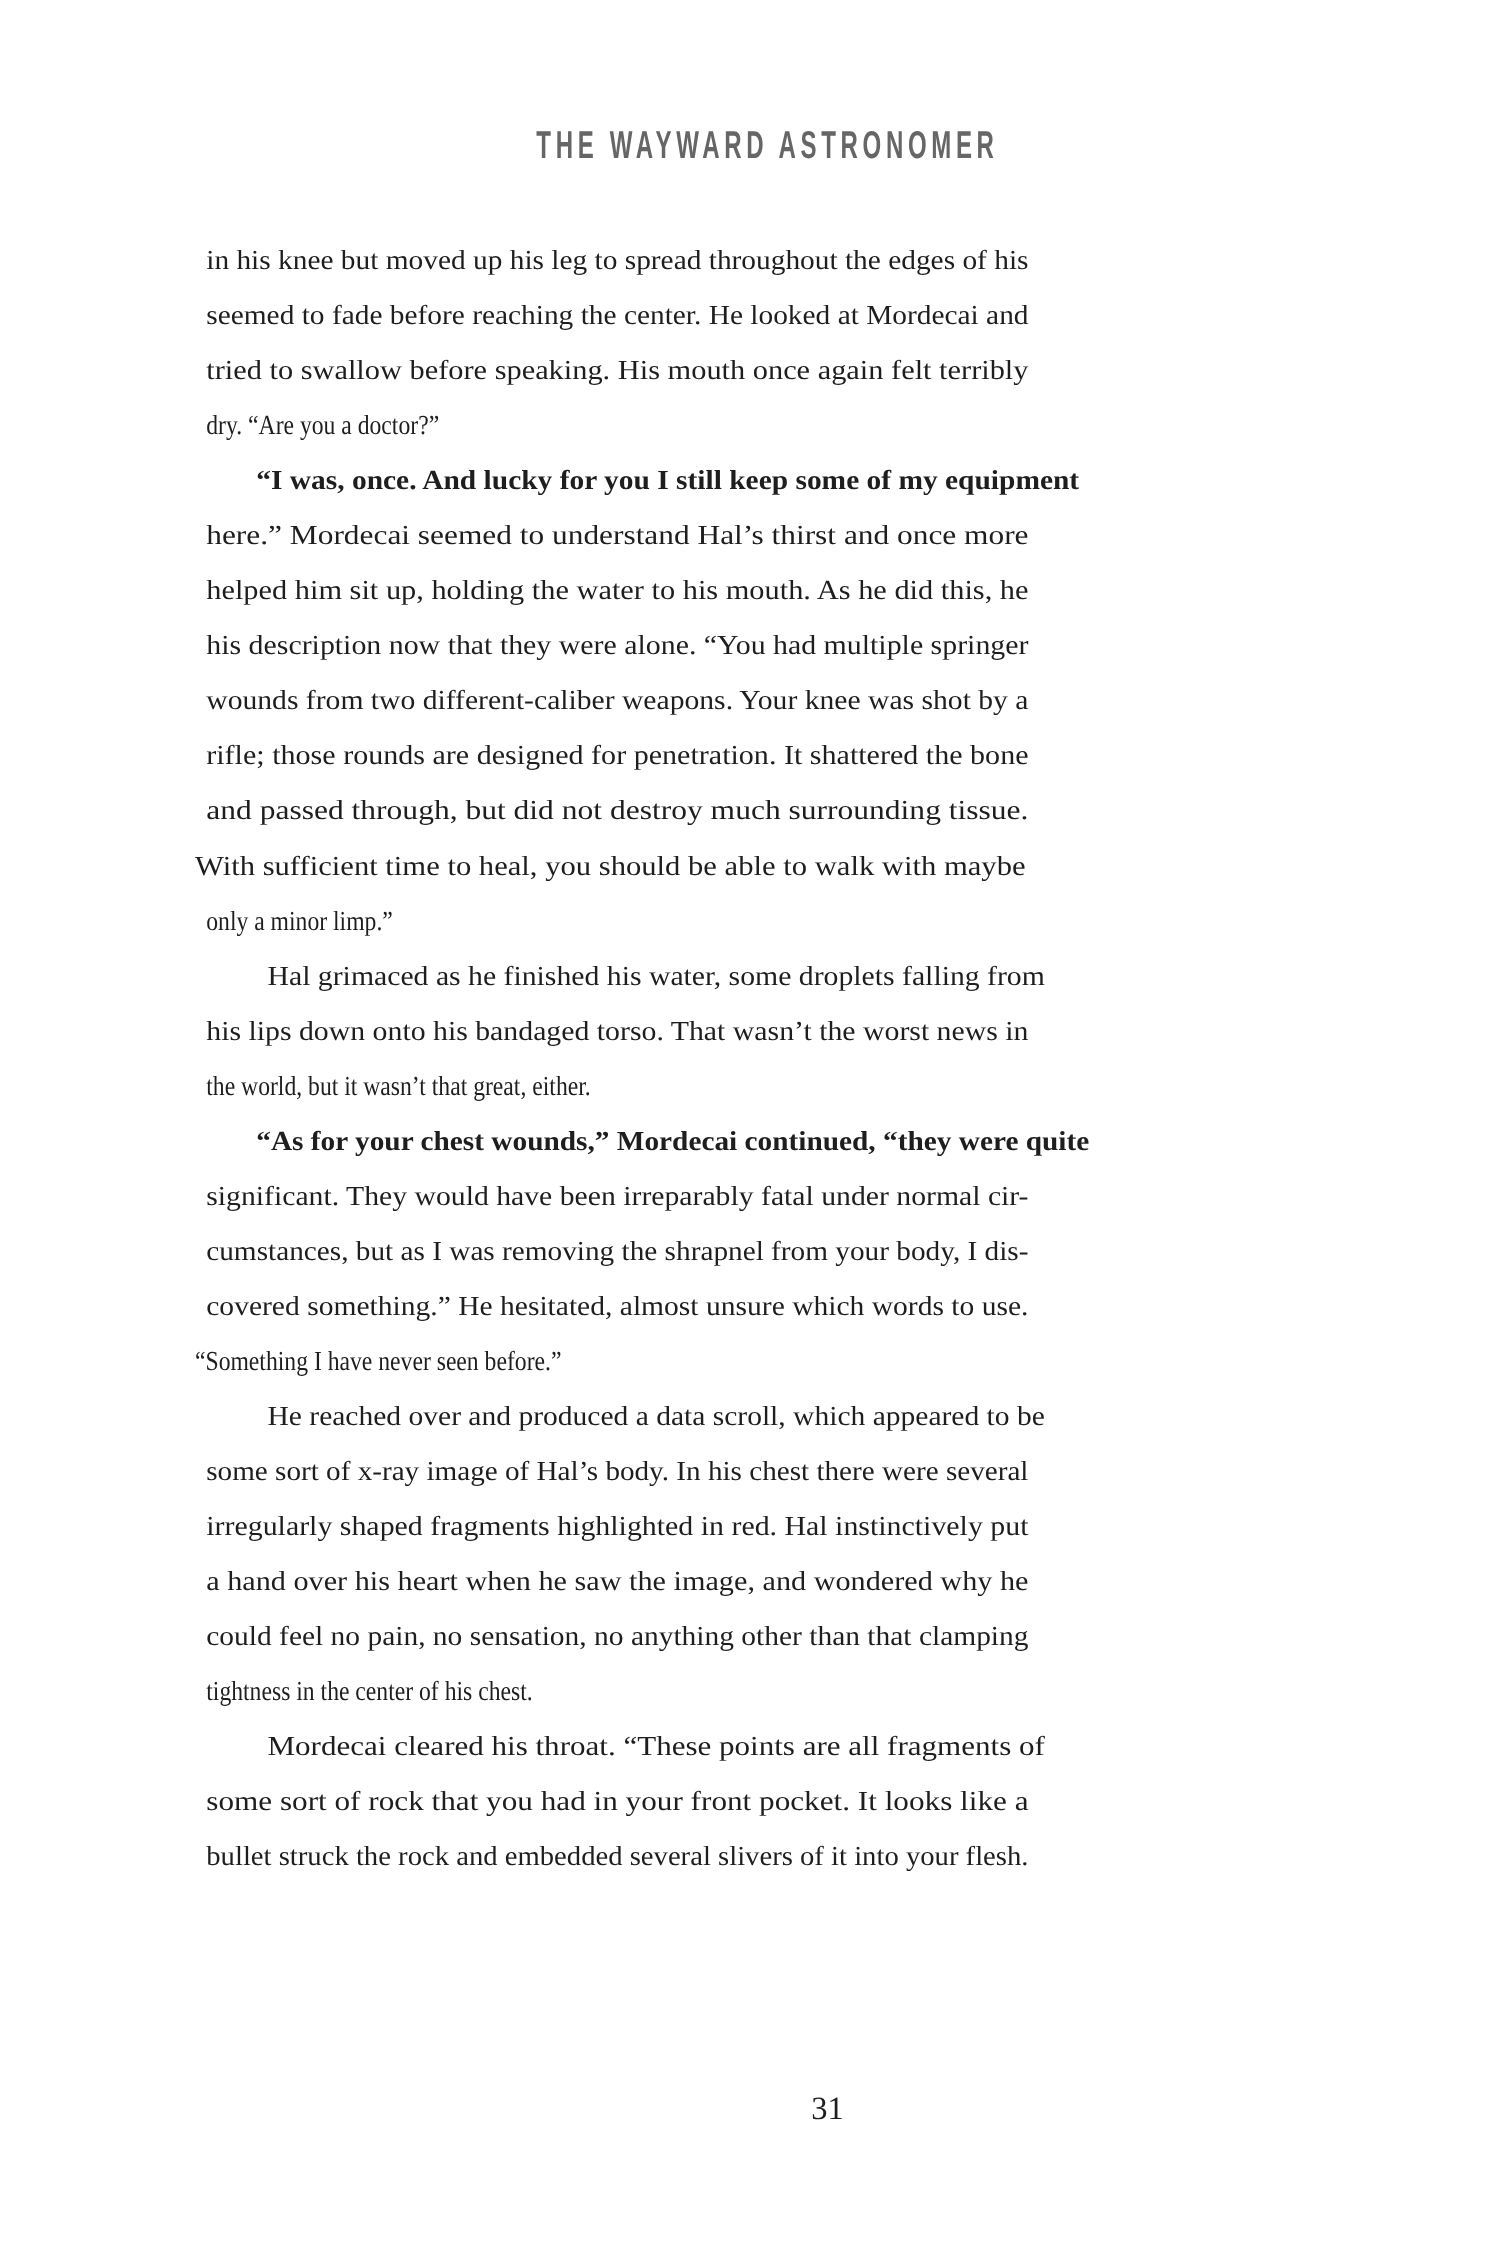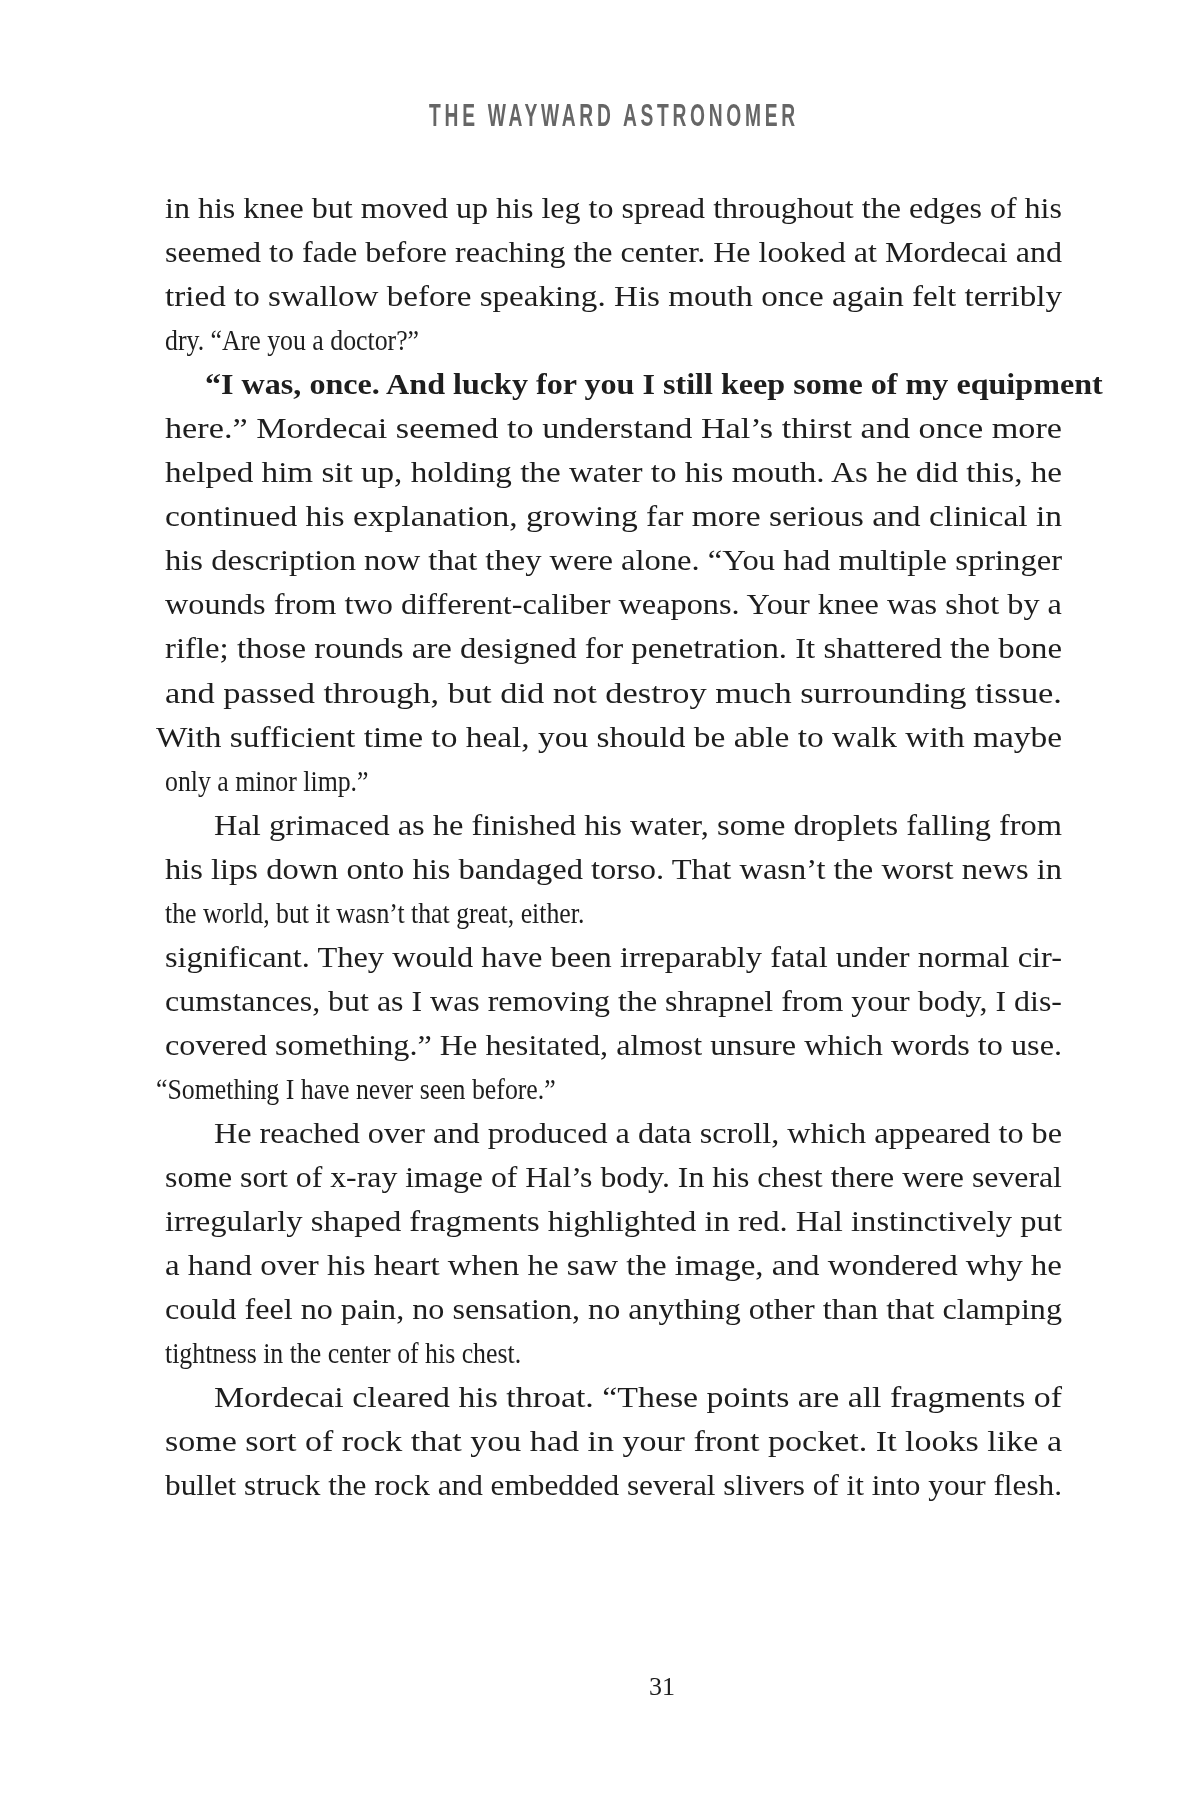--- a/index.html
+++ b/index.html
@@ -11,21 +11,21 @@
     font-size: 31px; letter-spacing: 6px; color: #666666;
     transform: scaleX(0.62); transform-origin: 600px 0;
     line-height: 36px;
   }
   .body-text {
     position: absolute; left: 151px; top: 186px; width: 897px;
     font-family: "Liberation Serif", serif; color: #1e1e1e;
   }
   .line {
     display: block; height: 44.06px; line-height: 44px;
-    font-size: 30px; white-space: nowrap;
+    font-size: 22px; white-space: nowrap;
   }
   .line .t {
     display: inline-block; transform-origin: 0 50%;
   }
   .line.indent { padding-left: 49px; }
   .line.hang { margin-left: -9px; }
   .line.indent.hang { padding-left: 40px; margin-left: 0; font-weight: bold; }
   .folio {
     position: absolute; top: 1672px; left: 0; width: 1200px; text-align: center;
     font-family: "Liberation Serif", serif; font-size: 26px; color: #1e1e1e; margin-left: 48px;
@@ -38,30 +38,30 @@
   <div class="running-head">THE WAYWARD ASTRONOMER</div>
 
   <div class="body-text" id="body-text">
       <div class="line"><span class="t" style="transform: scaleX(1.068);">in his knee but moved up his leg to spread throughout the edges of his</span></div>
       <div class="line"><span class="t" style="transform: scaleX(1.0684);">seemed to fade before reaching the center. He looked at Mordecai and</span></div>
       <div class="line"><span class="t" style="transform: scaleX(1.1043);">tried to swallow before speaking. His mouth once again felt terribly</span></div>
       <div class="line"><span class="t" style="transform: scaleX(0.86);">dry. “Are you a doctor?”</span></div>
       <div class="line indent hang"><span class="t" style="transform: scaleX(1.0704);">“I was, once. And lucky for you I still keep some of my equipment</span></div>
       <div class="line"><span class="t" style="transform: scaleX(1.1407);">here.” Mordecai seemed to understand Hal’s thirst and once more</span></div>
       <div class="line"><span class="t" style="transform: scaleX(1.1041);">helped him sit up, holding the water to his mouth. As he did this, he</span></div>
-      <div class="line"><span class="t" style="transform: scaleX(1.1169);">continued his explanation, growing far more serious and clinical in</span></div>
       <div class="line"><span class="t" style="transform: scaleX(1.086);">his description now that they were alone. “You had multiple springer</span></div>
       <div class="line"><span class="t" style="transform: scaleX(1.0773);">wounds from two different-caliber weapons. Your knee was shot by a</span></div>
       <div class="line"><span class="t" style="transform: scaleX(1.0932);">rifle; those rounds are designed for penetration. It shattered the bone</span></div>
       <div class="line"><span class="t" style="transform: scaleX(1.1464);">and passed through, but did not destroy much surrounding tissue.</span></div>
       <div class="line hang"><span class="t" style="transform: scaleX(1.1132);">With sufficient time to heal, you should be able to walk with maybe</span></div>
       <div class="line"><span class="t" style="transform: scaleX(0.86);">only a minor limp.”</span></div>
       <div class="line indent"><span class="t" style="transform: scaleX(1.0811);">Hal grimaced as he finished his water, some droplets falling from</span></div>
       <div class="line"><span class="t" style="transform: scaleX(1.0833);">his lips down onto his bandaged torso. That wasn’t the worst news in</span></div>
       <div class="line"><span class="t" style="transform: scaleX(0.86);">the world, but it wasn’t that great, either.</span></div>
+      <div class="line indent hang"><span class="t" style="transform: scaleX(1.066);">“As for your chest wounds,” Mordecai continued, “they were quite</span></div>
       <div class="line"><span class="t" style="transform: scaleX(1.0805);">significant. They would have been irreparably fatal under normal cir-</span></div>
       <div class="line"><span class="t" style="transform: scaleX(1.0642);">cumstances, but as I was removing the shrapnel from your body, I dis-</span></div>
       <div class="line"><span class="t" style="transform: scaleX(1.0745);">covered something.” He hesitated, almost unsure which words to use.</span></div>
       <div class="line hang"><span class="t" style="transform: scaleX(0.86);">“Something I have never seen before.”</span></div>
       <div class="line indent"><span class="t" style="transform: scaleX(1.0739);">He reached over and produced a data scroll, which appeared to be</span></div>
       <div class="line"><span class="t" style="transform: scaleX(1.0601);">some sort of x-ray image of Hal’s body. In his chest there were several</span></div>
       <div class="line"><span class="t" style="transform: scaleX(1.0864);">irregularly shaped fragments highlighted in red. Hal instinctively put</span></div>
       <div class="line"><span class="t" style="transform: scaleX(1.0987);">a hand over his heart when he saw the image, and wondered why he</span></div>
       <div class="line"><span class="t" style="transform: scaleX(1.0713);">could feel no pain, no sensation, no anything other than that clamping</span></div>
       <div class="line"><span class="t" style="transform: scaleX(0.86);">tightness in the center of his chest.</span></div>

